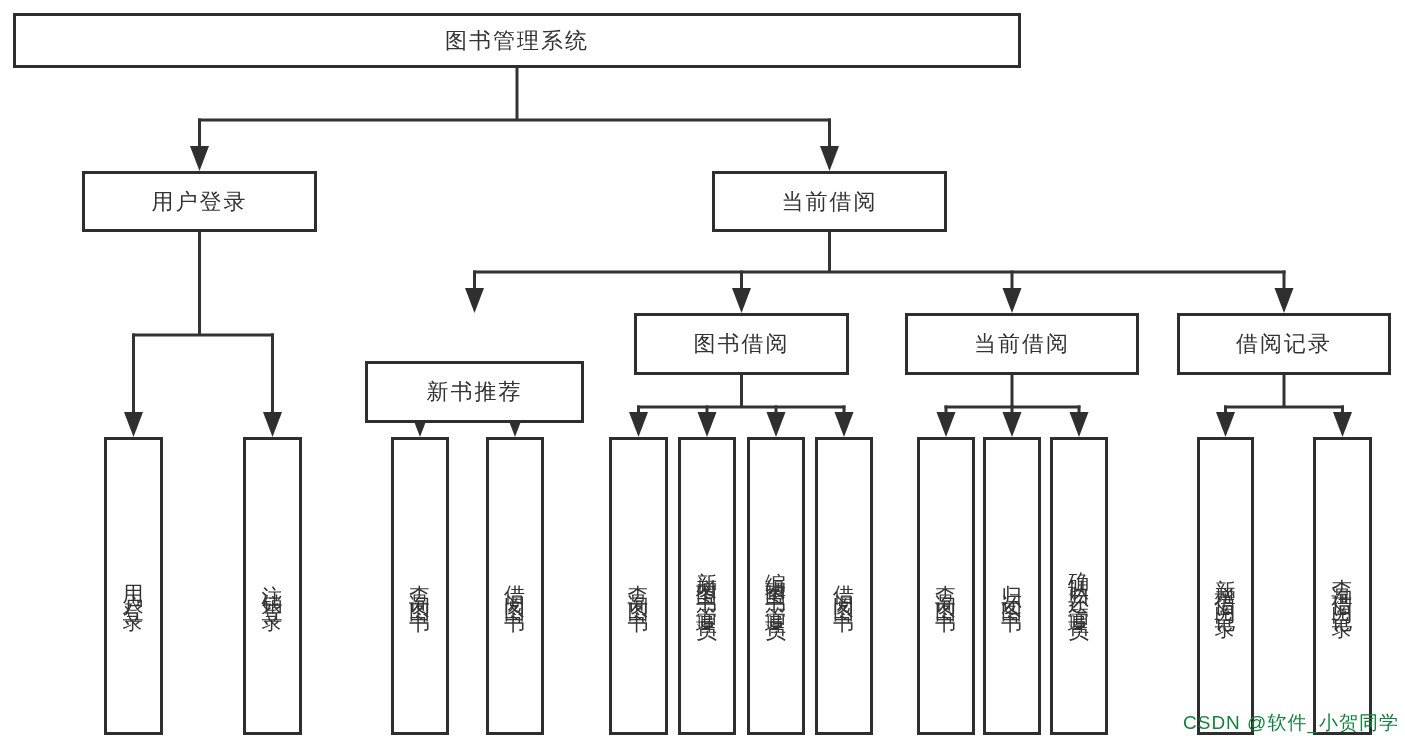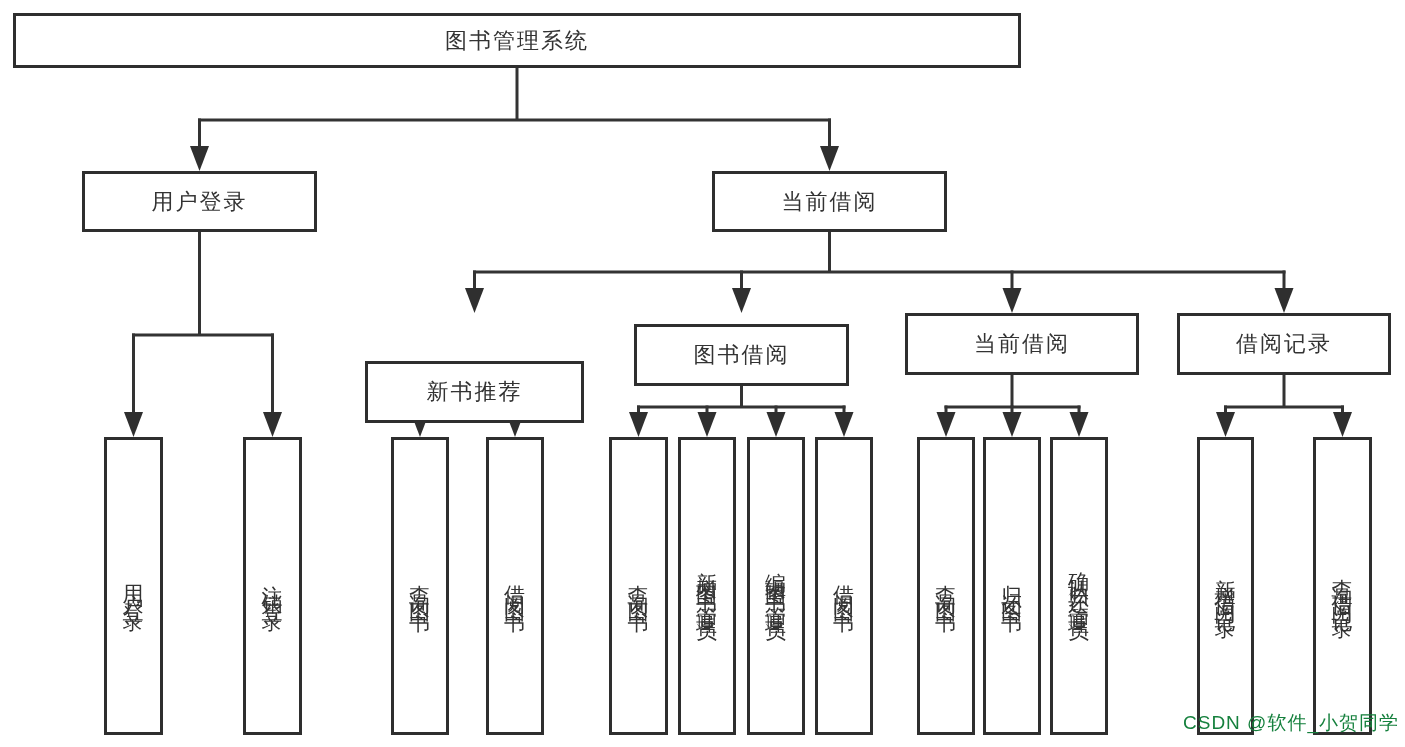--- a/index.html
+++ b/index.html
@@ -42,21 +42,21 @@
     line-height: 1;
     white-space: normal;
   }
   
   .n-root  { left: 13px;  top: 13px;  width: 1008px; height: 55px; }
   
   .n-l2a   { left: 82px;  top: 171px; width: 235px; height: 61px; }
   .n-l2b   { left: 712px; top: 171px; width: 235px; height: 61px; }
   
   .n-l3a   { left: 365px;  top: 313px; width: 219px; height: 62px; margin-top: 48px; }
-  .n-l3b   { left: 634px;  top: 313px; width: 215px; height: 62px; margin-top: 11px; }
+  .n-l3b   { left: 634px;  top: 313px; width: 215px; height: 62px; }
   .n-l3c   { left: 905px;  top: 313px; width: 234px; height: 62px; }
   .n-l3d   { left: 1177px; top: 313px; width: 214px; height: 62px; }
   
   .vb      { top: 437px; height: 298px; }
   .n-g1a   { left: 104px;  width: 59px; }
   .n-g1b   { left: 243px;  width: 59px; }
   .n-g2a   { left: 391px;  width: 58px; }
   .n-g2b   { left: 486px;  width: 58px; }
   .n-g3a   { left: 609px;  width: 59px; }
   .n-g3b   { left: 678px;  width: 58px; letter-spacing: 7px; }

